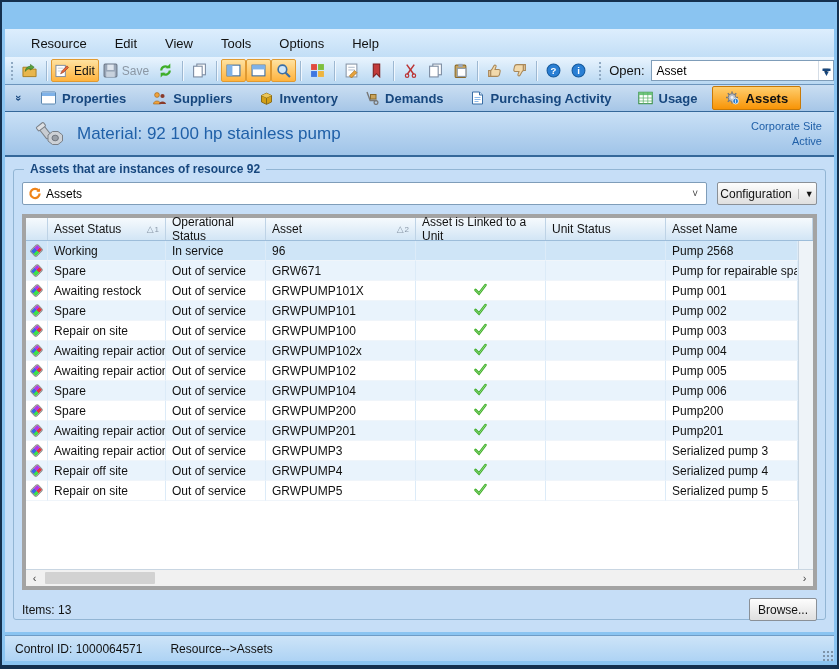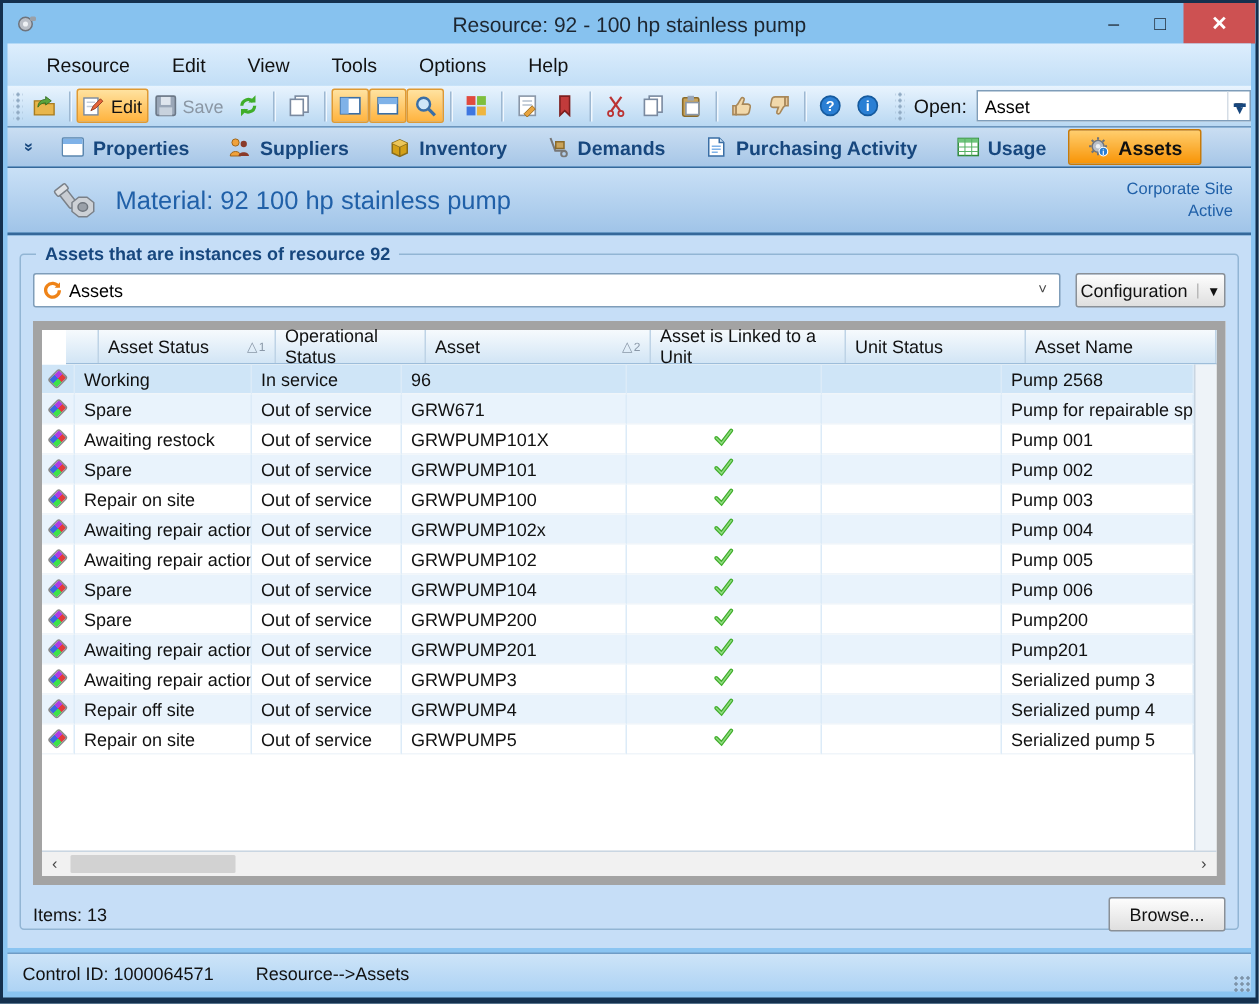--- a/index.html
+++ b/index.html
@@ -54,68 +54,53 @@
   .groupbox{position:absolute;left:8px;right:8px;top:12px;bottom:12px;border:1px solid #92b5d4;border-radius:3px;padding:10px 8px 8px 8px;}
   .group-legend{position:absolute;top:-8px;left:10px;background:#c6def7;padding:0 6px;font-size:12px;font-weight:bold;color:#17477e;}
   .view-row{display:flex;gap:10px;margin-top:2px;}
   .view-combo{flex:1;height:23px;background:#fff;border:1px solid #7f9db9;border-radius:2px;display:flex;align-items:center;font-size:12px;}
   .view-combo svg{width:13px;height:13px;margin:0 5px 0 5px;}
   .view-combo .chev{margin-left:auto;margin-right:8px;font-size:10px;color:#444;}
   .btn{height:23px;background:linear-gradient(#fdfdfd,#dfdfdf);border:1px solid #8a9097;border-radius:2px;font-size:12px;color:#111;display:flex;align-items:center;justify-content:center;}
   .config-btn{width:100px;gap:6px;}
   .config-btn .drop{border-left:1px solid #b9b9b9;padding-left:6px;font-size:9px;}
   
-  .grid{margin-top:9px;background:#fff;border:6px solid #a3a3a3;position:relative;height:376px;padding-left:16px;}
+  .grid{margin-top:9px;background:#fff;border:4px solid #a3a3a3;position:relative;height:376px;}
   .grid-header{display:flex;height:23px;background:linear-gradient(#f6fafd,#d2e5f5);border-bottom:1px solid #9dbdda;}
   .th{display:flex;align-items:center;padding:0 6px;font-size:12px;color:#111;border-right:1px solid #bed3e6;position:relative;}
   .th .sort-badge{margin-left:auto;font-size:9px;color:#8a98a8;display:flex;align-items:flex-end;}
   .th .sort-badge .n{font-size:8px;margin-left:1px;}
   .grid-bodywrap{position:absolute;top:23px;bottom:17px;left:0;right:15px;overflow:hidden;background:#fff;}
   .tr{display:flex;height:20px;align-items:stretch;background:#fff;}
   .tr:nth-child(even){background:var(--stripe-row);}
   .tr.sel{background:var(--selected-row);}
   .td{display:flex;align-items:center;padding:0 6px;font-size:12px;color:#111;border-right:1px solid #dcebf8;border-bottom:1px solid #f0f5fa;overflow:hidden;white-space:nowrap;}
   .td.center{justify-content:center;}
   .diamond{width:11px;height:11px;margin:0 auto;transform:rotate(45deg);border-radius:2px;border:1px solid #888;
     background:conic-gradient(#e23b3b 0 25%,#3be24b 25% 50%,#3b67e2 50% 75%,#b03be2 75%);}
   .check svg{width:15px;height:13px;}
   .vscroll{position:absolute;top:23px;bottom:17px;right:0;width:15px;background:#eef3f8;border-left:1px solid #c9d6e2;}
   .hscroll{position:absolute;left:0;right:0;bottom:0;height:17px;background:#f1f1f1;border-top:1px solid #c9d6e2;display:flex;align-items:center;}
   .hs-arrow{width:17px;text-align:center;font-size:11px;color:#444;}
   .hs-track{flex:1;position:relative;height:100%;}
   .hs-thumb{position:absolute;left:2px;top:2px;height:12px;width:110px;background:#d2d2d2;border-radius:1px;}
   .items-row{display:flex;align-items:center;justify-content:space-between;margin-top:8px;}
   .items-label{font-size:12px;color:#111;}
-  .browse-btn{width:78px;}
+  .browse-btn{width:68px;}
   
   .statusbar{position:absolute;left:3px;right:3px;bottom:4px;height:26px;background:linear-gradient(#cde4f8,#aed3f4);border-top:1px solid #6f9cc6;display:flex;align-items:center;padding-left:10px;font-size:12px;color:#111;}
   .status-path{margin-left:28px;}
   .resize-grip{position:absolute;right:3px;bottom:3px;width:12px;height:12px;
     background:radial-gradient(circle,#7d93a8 1px,transparent 1.2px);background-size:4px 4px;}
 </style>
 </head>
 <body>
 
 <div class="window">
 
-  <div class="titlebar">
-    <span class="appicon">
-      <svg viewBox="0 0 16 16">
-          <circle cx="7" cy="8" r="4.5" fill="#b9bec6" stroke="#6e747d"></circle>
-          <circle cx="7" cy="8" r="1.7" fill="#eef1f4"></circle>
-          <rect x="10" y="3" width="4" height="3" rx="1" fill="#9aa0a8"></rect>
-        </svg>
-    </span>
-    <span class="title-text">Resource: 92 - 100 hp stainless pump</span>
-    <span class="wincontrols">
-      <button class="winbtn">–</button>
-      <button class="winbtn">□</button>
-      <button class="winbtn close">✕</button>
-    </span>
-  </div>
 
   <div class="menubar" id="menubar">
       <span class="menu-item">Resource</span>
       <span class="menu-item">Edit</span>
       <span class="menu-item">View</span>
       <span class="menu-item">Tools</span>
       <span class="menu-item">Options</span>
       <span class="menu-item">Help</span>
     </div>
 

